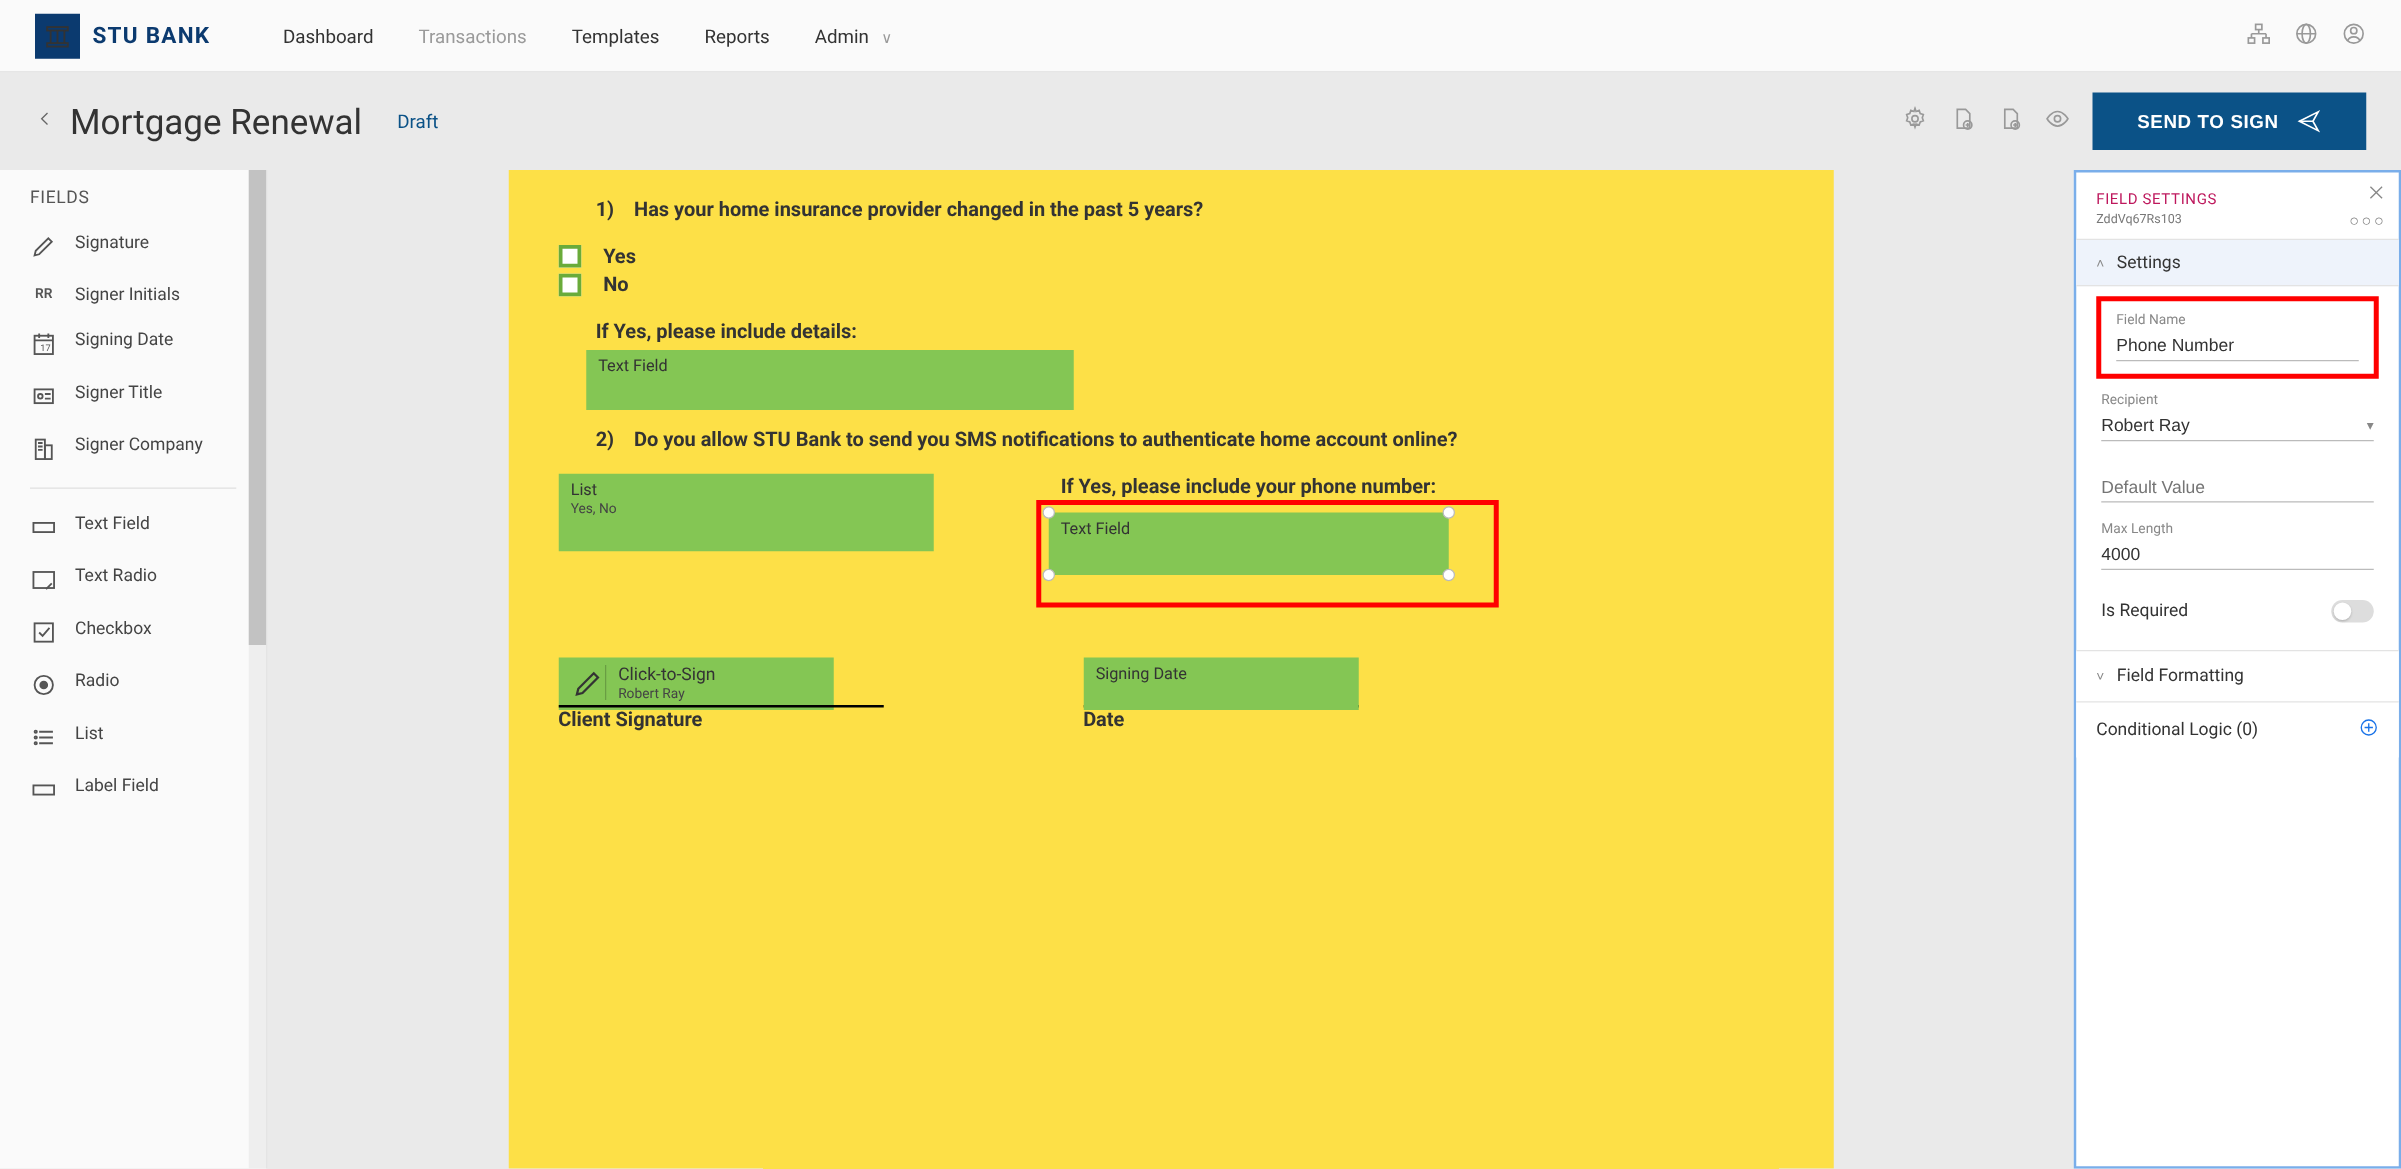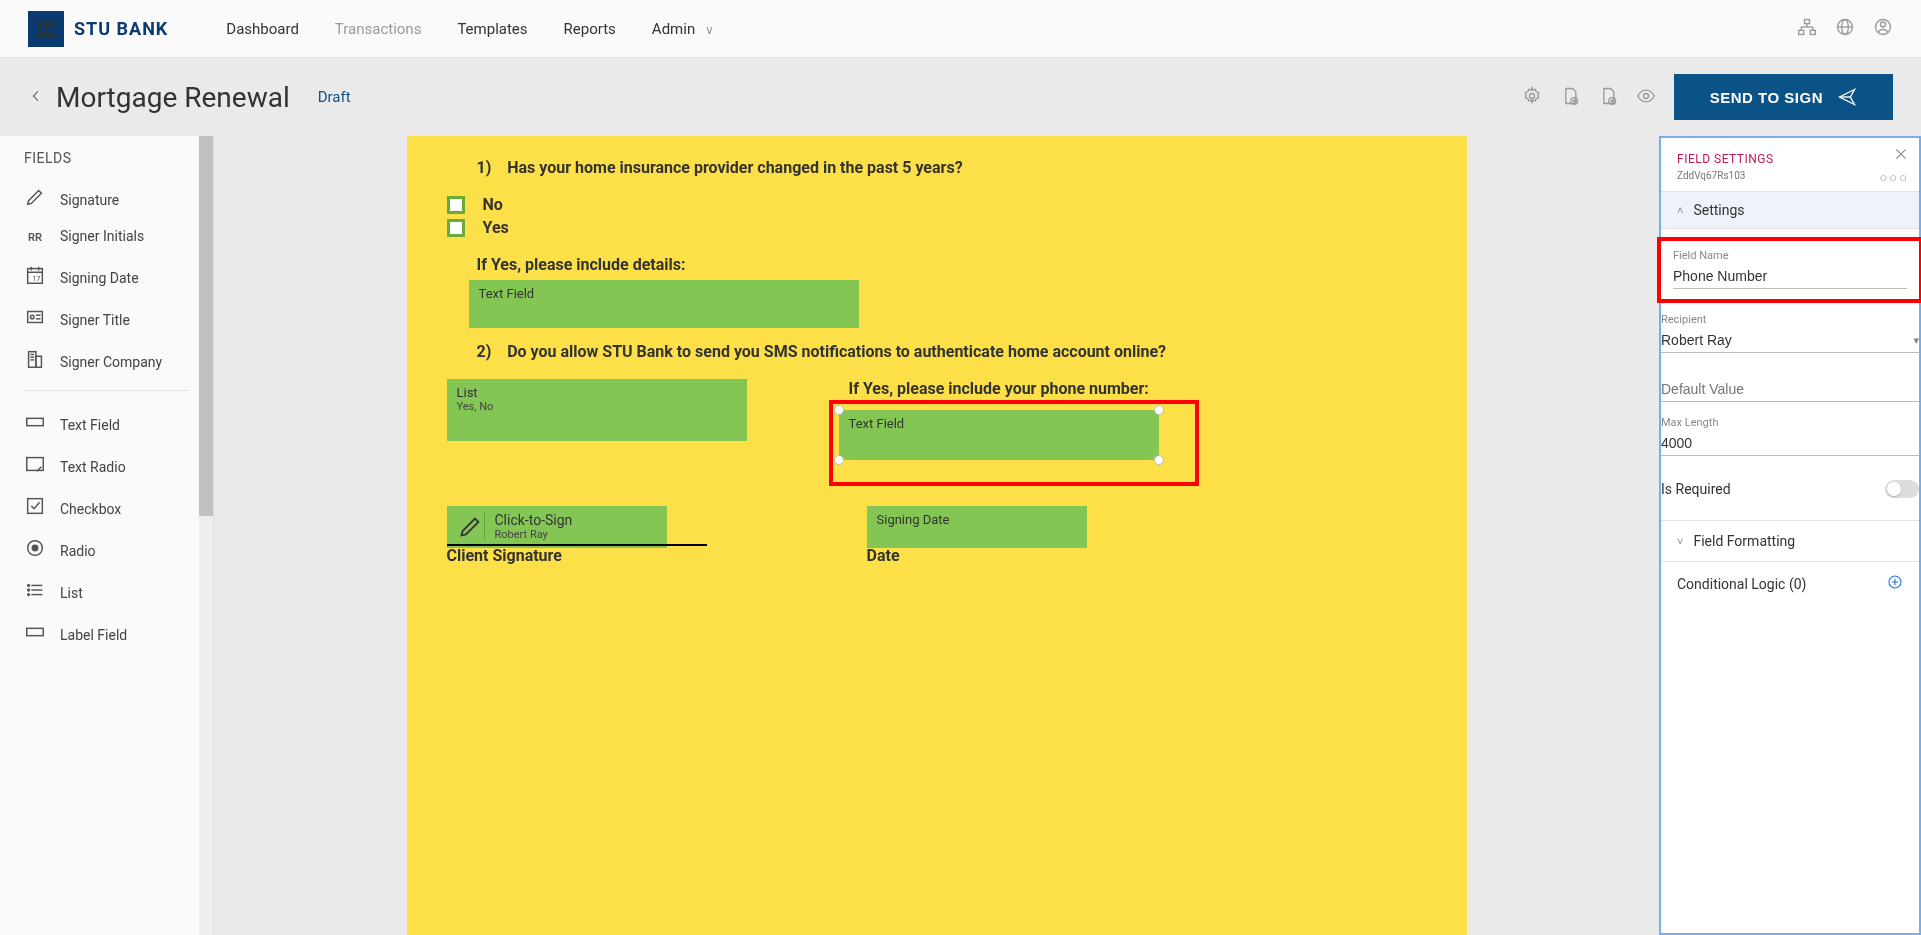--- a/index.html
+++ b/index.html
@@ -27,21 +27,21 @@
   .sub-icon svg { width: 20px; height: 20px; }
   .send-btn { background: #0b5287; color: #fff; border: none; padding: 0 36px; height: 46px; font-size: 15px; font-weight: 600; letter-spacing: 0.5px; display: flex; align-items: center; gap: 14px; cursor: pointer; }
   .send-btn svg { width: 20px; height: 20px; }
   
   
   .main { display: flex; height: calc(935px - 58px - 78px); }
   
   
   .palette { width: 214px; background: #fafafa; border-right: 1px solid #ddd; padding: 8px 0 0 0; overflow-y: hidden; position: relative; }
   .palette-title { font-size: 14px; color: #555; padding: 6px 24px 10px; letter-spacing: 0.5px; }
-  .palette-item { display: flex; align-items: flex-end; padding: 10px 24px; color: #444; cursor: grab; gap: 14px; font-size: 14px; }
+  .palette-item { display: flex; align-items: flex-start; padding: 10px 24px; color: #444; cursor: grab; gap: 14px; font-size: 14px; }
   .palette-item .pi-icon { width: 22px; display: flex; align-items: center; justify-content: center; color: #555; }
   .palette-sep { border: none; border-top: 1px solid #e0e0e0; margin: 10px 24px; }
   .palette-scroll { position: absolute; right: 0; top: 0; bottom: 0; width: 14px; background: #eee; }
   .palette-thumb { position: absolute; right: 0; top: 0; width: 14px; height: 380px; background: #c2c2c2; border-radius: 0; }
   
   
   .canvas-wrap { flex: 1; background: #eaeaea; display: flex; justify-content: center; padding: 0; overflow: hidden; }
   .doc { width: 1060px; background: #fde047; padding: 22px 40px 40px; position: relative; }
   .q { font-weight: 700; font-size: 16px; margin: 0 0 18px 30px; }
   .opt-row { display: flex; align-items: center; margin-left: 0; margin-bottom: 4px; }
@@ -62,21 +62,21 @@
   
   
   .rpanel { width: 262px; background: #fff; border: 2px solid #7aaeea; border-top-width: 2px; display: flex; flex-direction: column; }
   .rp-head { padding: 14px 16px 10px; position: relative; border-bottom: 1px solid #e3e3e3; }
   .rp-title { font-size: 12px; color: #be185d; letter-spacing: 0.5px; }
   .rp-id { font-size: 10px; color: #777; margin-top: 4px; }
   .rp-close { position: absolute; right: 10px; top: 8px; color: #888; cursor: pointer; }
   .rp-more { position: absolute; right: 10px; bottom: 6px; color: #888; font-size: 13px; letter-spacing: 2px; cursor: pointer; }
   .rp-section-hd { background: #eef3fb; padding: 10px 16px; font-size: 14px; color: #333; display: flex; align-items: center; gap: 10px; border-bottom: 1px solid #e3e3e3; }
   .rp-section-hd .caret { font-size: 11px; color: #888; }
-  .rp-body { padding: 12px 0; }
+  .rp-body { padding: 12px 20px; }
   .rp-field-group { margin-bottom: 14px; }
   .rp-label { font-size: 11px; color: #888; margin-bottom: 2px; }
   .rp-input { width: 100%; border: none; border-bottom: 1px solid #bbb; font-size: 14px; padding: 4px 0; outline: none; background: transparent; color: #333; }
   .rp-input.placeholder { color: #aaa; }
   .rp-select-row { display: flex; align-items: center; border-bottom: 1px solid #bbb; }
   .rp-select-row .rp-input { border: none; flex: 1; }
   .rp-select-row .chev { color: #888; font-size: 11px; }
   .rp-switch-row { display: flex; align-items: center; justify-content: space-between; padding: 10px 0; }
   .rp-switch { width: 34px; height: 18px; background: #ddd; border-radius: 9px; position: relative; cursor: pointer; }
   .rp-switch::after { content: ""; width: 14px; height: 14px; background: #fff; border-radius: 50%; position: absolute; top: 2px; left: 2px; box-shadow: 0 1px 2px rgba(0,0,0,0.2); }
@@ -287,25 +287,25 @@
   </div>
 
   <div class="canvas-wrap">
     <div class="doc">
       <div class="q">
         <span>1)</span>&nbsp;&nbsp;&nbsp;
         <span>Has your home insurance provider changed in the past 5 years?</span>
       </div>
       <div class="opt-row">
         <div class="opt-box"></div>
-        <div class="opt-text">No</div>
+        <div class="opt-text">Yes</div>
       </div>
       <div class="opt-row">
         <div class="opt-box"></div>
-        <div class="opt-text">Yes</div>
+        <div class="opt-text">No</div>
       </div>
       <div class="sub-q">If Yes, please include details:</div>
       <div class="field" style="width:390px;height:48px;margin-left:22px;">
         <span>Text Field</span>
       </div>
 
       <div class="q" style="margin-top:14px;">
         <span>2)</span>&nbsp;&nbsp;&nbsp;
         <span>Do you allow STU Bank to send you SMS notifications to authenticate home account online?</span>
       </div>
@@ -322,21 +322,21 @@
               <span>Text Field</span>
               <div class="resize-handle" style="top:-5px;left:-5px;"></div>
               <div class="resize-handle" style="top:-5px;right:-5px;"></div>
               <div class="resize-handle" style="bottom:-5px;left:-5px;"></div>
               <div class="resize-handle" style="bottom:-5px;right:-5px;"></div>
             </div>
           </div>
         </div>
       </div>
 
-      <div style="display:flex;gap:160px;margin-top:20px;">
+      <div style="display:flex;gap:160px;margin-top:40px;">
         <div style="width:260px;">
           <div class="sig-block" style="width:220px;height:42px;">
             <span class="pi-icon">
                 <svg viewBox="0 0 24 24">
                   <path d="M4 20l4-1 11-11-3-3L5 16z"></path>
                 </svg>
               </span>
             <div>
               <div class="f-main">Click-to-Sign</div>
               <div class="f-sub">Robert Ray</div>

